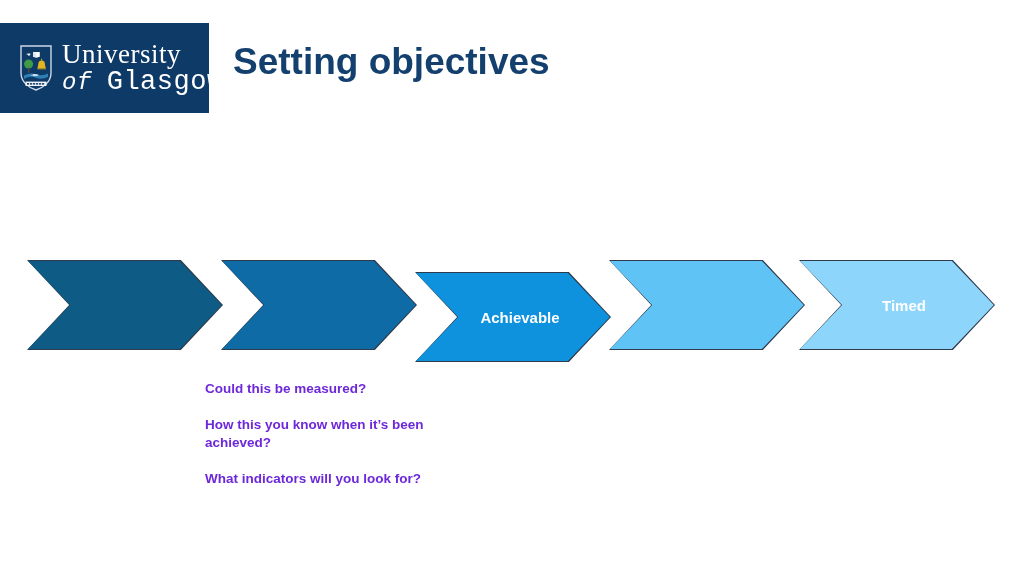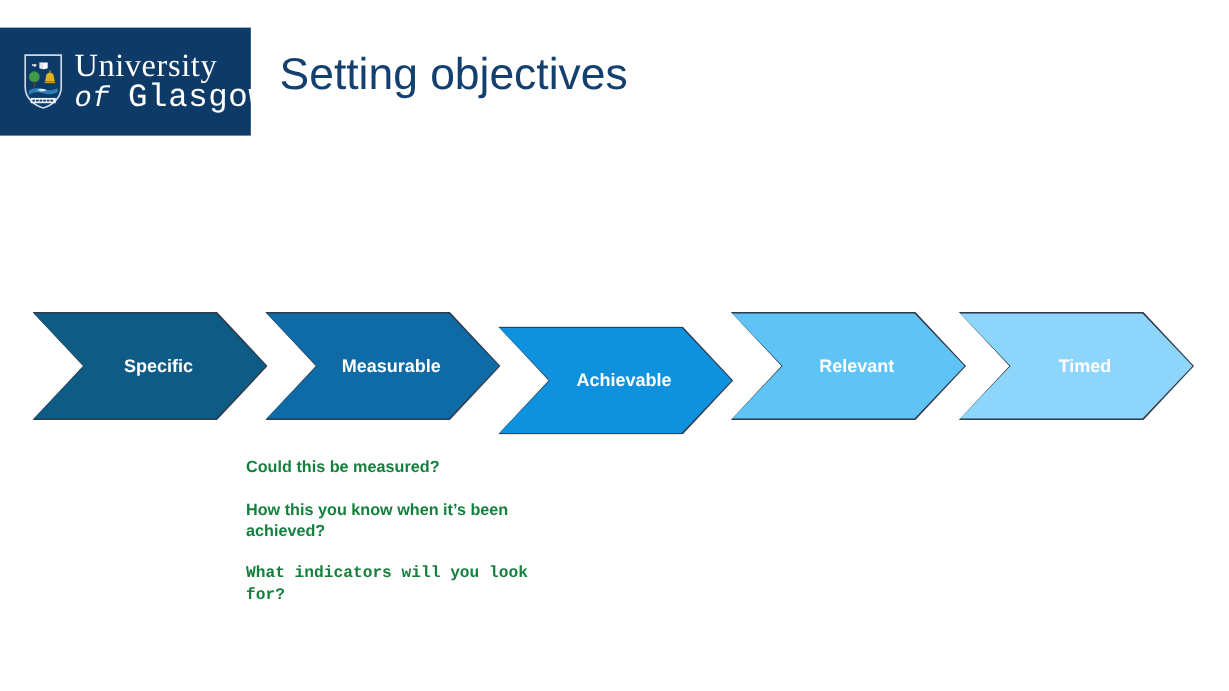--- a/index.html
+++ b/index.html
@@ -65,21 +65,21 @@
   }
 
   
   .slide-title {
     position: absolute;
     left: 233px;
     top: 41px;
     font-size: 37px;
     color: #13406e;
     font-family: "Liberation Sans", sans-serif;
-    font-weight: 400;
+    font-weight: 700;
     white-space: nowrap;
     letter-spacing: 0px;
   }
 
   
   .chevron-row {
     position: absolute;
     left: 0;
     top: 260px;
     width: 1024px;
@@ -123,29 +123,29 @@
   }
 
   
   .body-text {
     position: absolute;
     left: 205px;
     top: 380px;
     width: 420px;
   }
   .body-line {
-    color: #15803d;
+    color: #6d28d9;
     font-weight: bold;
     font-size: 13.5px;
     font-family: "Liberation Sans", sans-serif;
     line-height: 18px;
     margin-bottom: 18px;
     max-width: 250px;
   }
-  .body-line:last-child { margin-bottom: 0; font-family: Liberation Mono, monospace; }
+  .body-line:last-child { margin-bottom: 0; }
 </style>
 </head>
 <body>
 
 <div class="logo-block">
   <svg class="crest" viewBox="0 0 34 46" aria-hidden="true">
     <path d="M2 1 H32 V28 C32 37 24 43 17 45 C10 43 2 37 2 28 Z" fill="#0d3a66" stroke="#cfd8e6" stroke-width="1.4"></path>
 
     <g>
       <path d="M14 7 L20.5 7 L20.5 12 L14 12 Z" fill="#f2f4f8"></path>
@@ -183,39 +183,36 @@
   </div>
 </div>
 
 <div class="slide-title">Setting objectives</div>
 
 <div class="chevron-row">
 
   <div class="chevron" style="left:27px; width:196px;">
     <div class="chev-outline"></div>
     <div class="chev-fill" style="background:#0e5c86;"></div>
-    <div class="chev-label">Specific</div>
   </div>
 
   <div class="chevron" style="left:221px; width:196px;">
     <div class="chev-outline"></div>
     <div class="chev-fill" style="background:#0f6ba5;"></div>
-    <div class="chev-label">Measurable</div>
   </div>
 
   <div class="chevron" style="left:415px; width:196px;margin-top:12px;">
     <div class="chev-outline"></div>
     <div class="chev-fill" style="background:#0f92dd;"></div>
     <div class="chev-label">Achievable</div>
   </div>
 
   <div class="chevron" style="left:609px; width:196px;">
     <div class="chev-outline"></div>
     <div class="chev-fill" style="background:#5fc3f5;"></div>
-    <div class="chev-label">Relevant</div>
   </div>
 
   <div class="chevron" style="left:799px; width:196px;align-items:center;">
     <div class="chev-outline"></div>
     <div class="chev-fill" style="background:#8ed5fb;"></div>
     <div class="chev-label">Timed</div>
   </div>
 
 </div>
 

